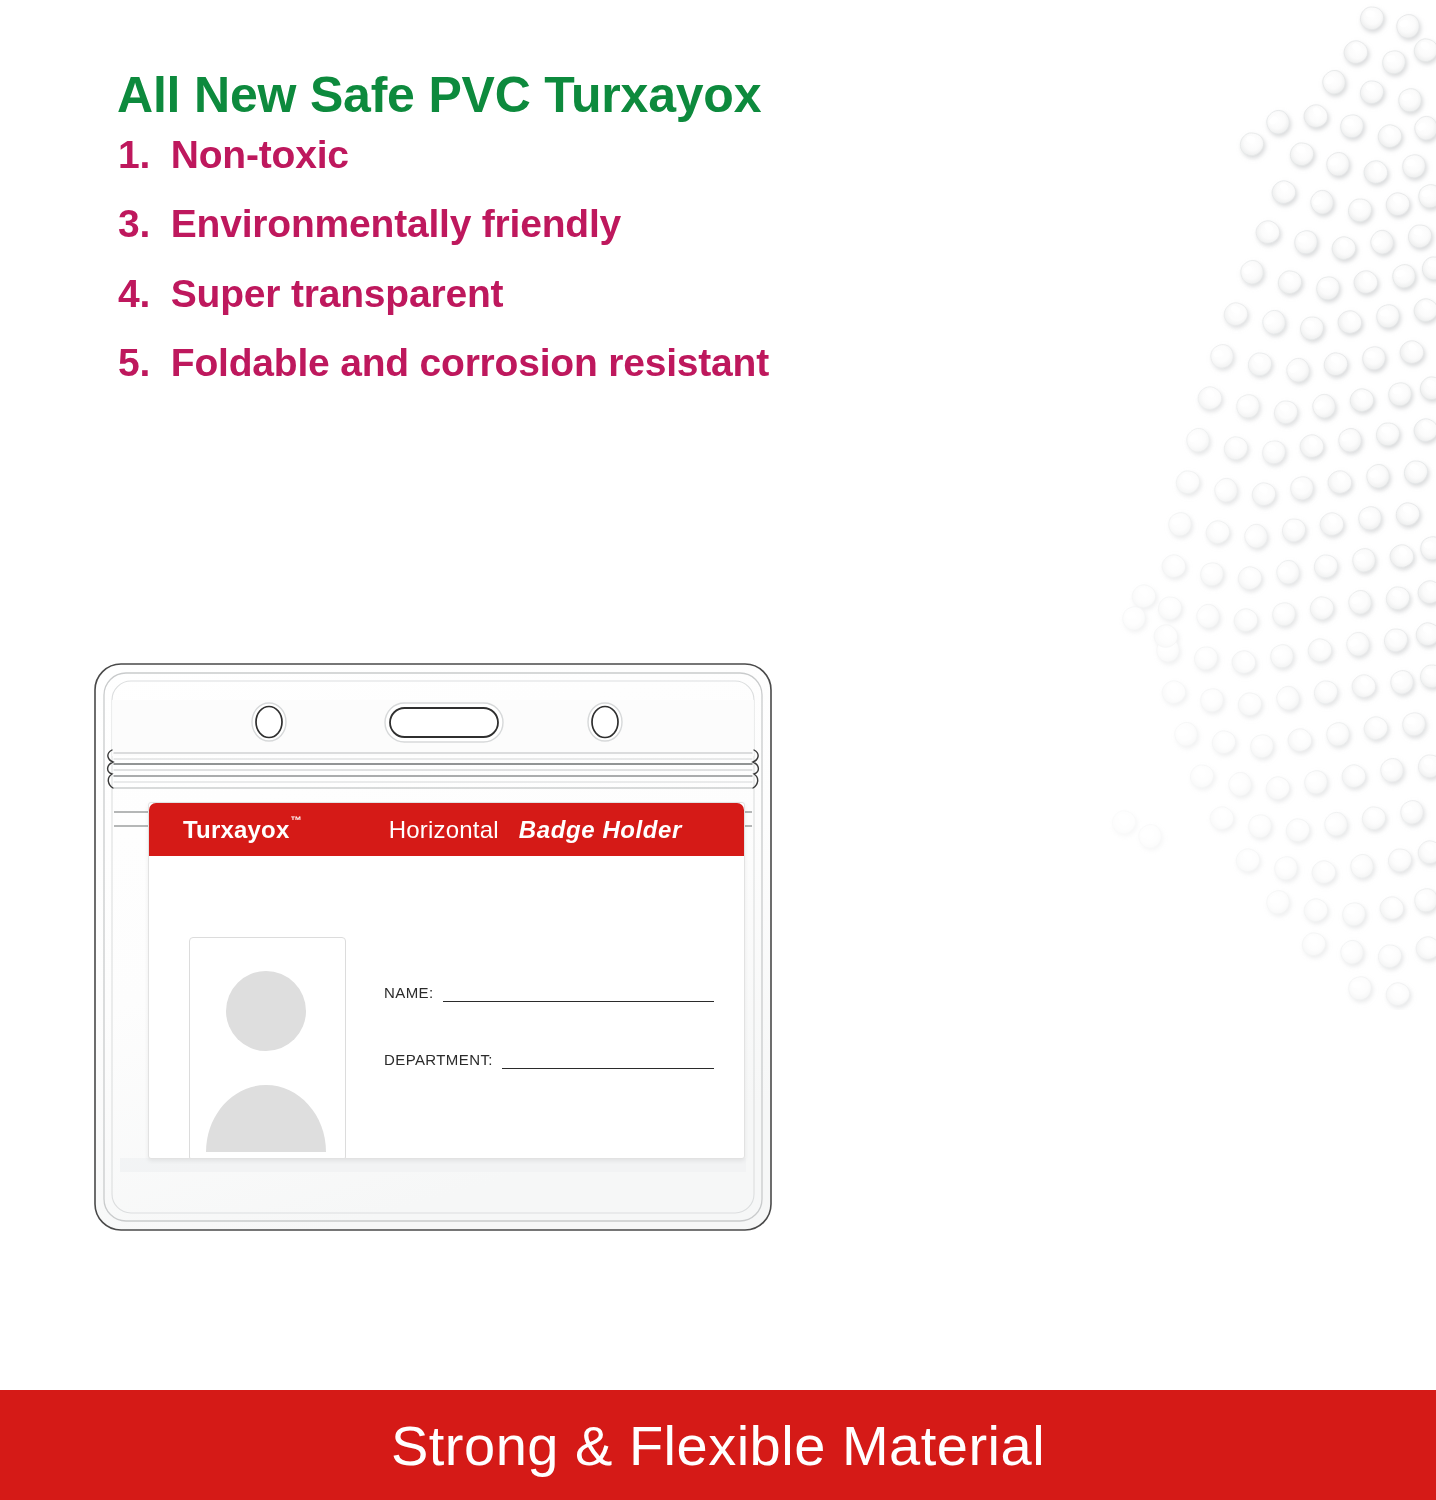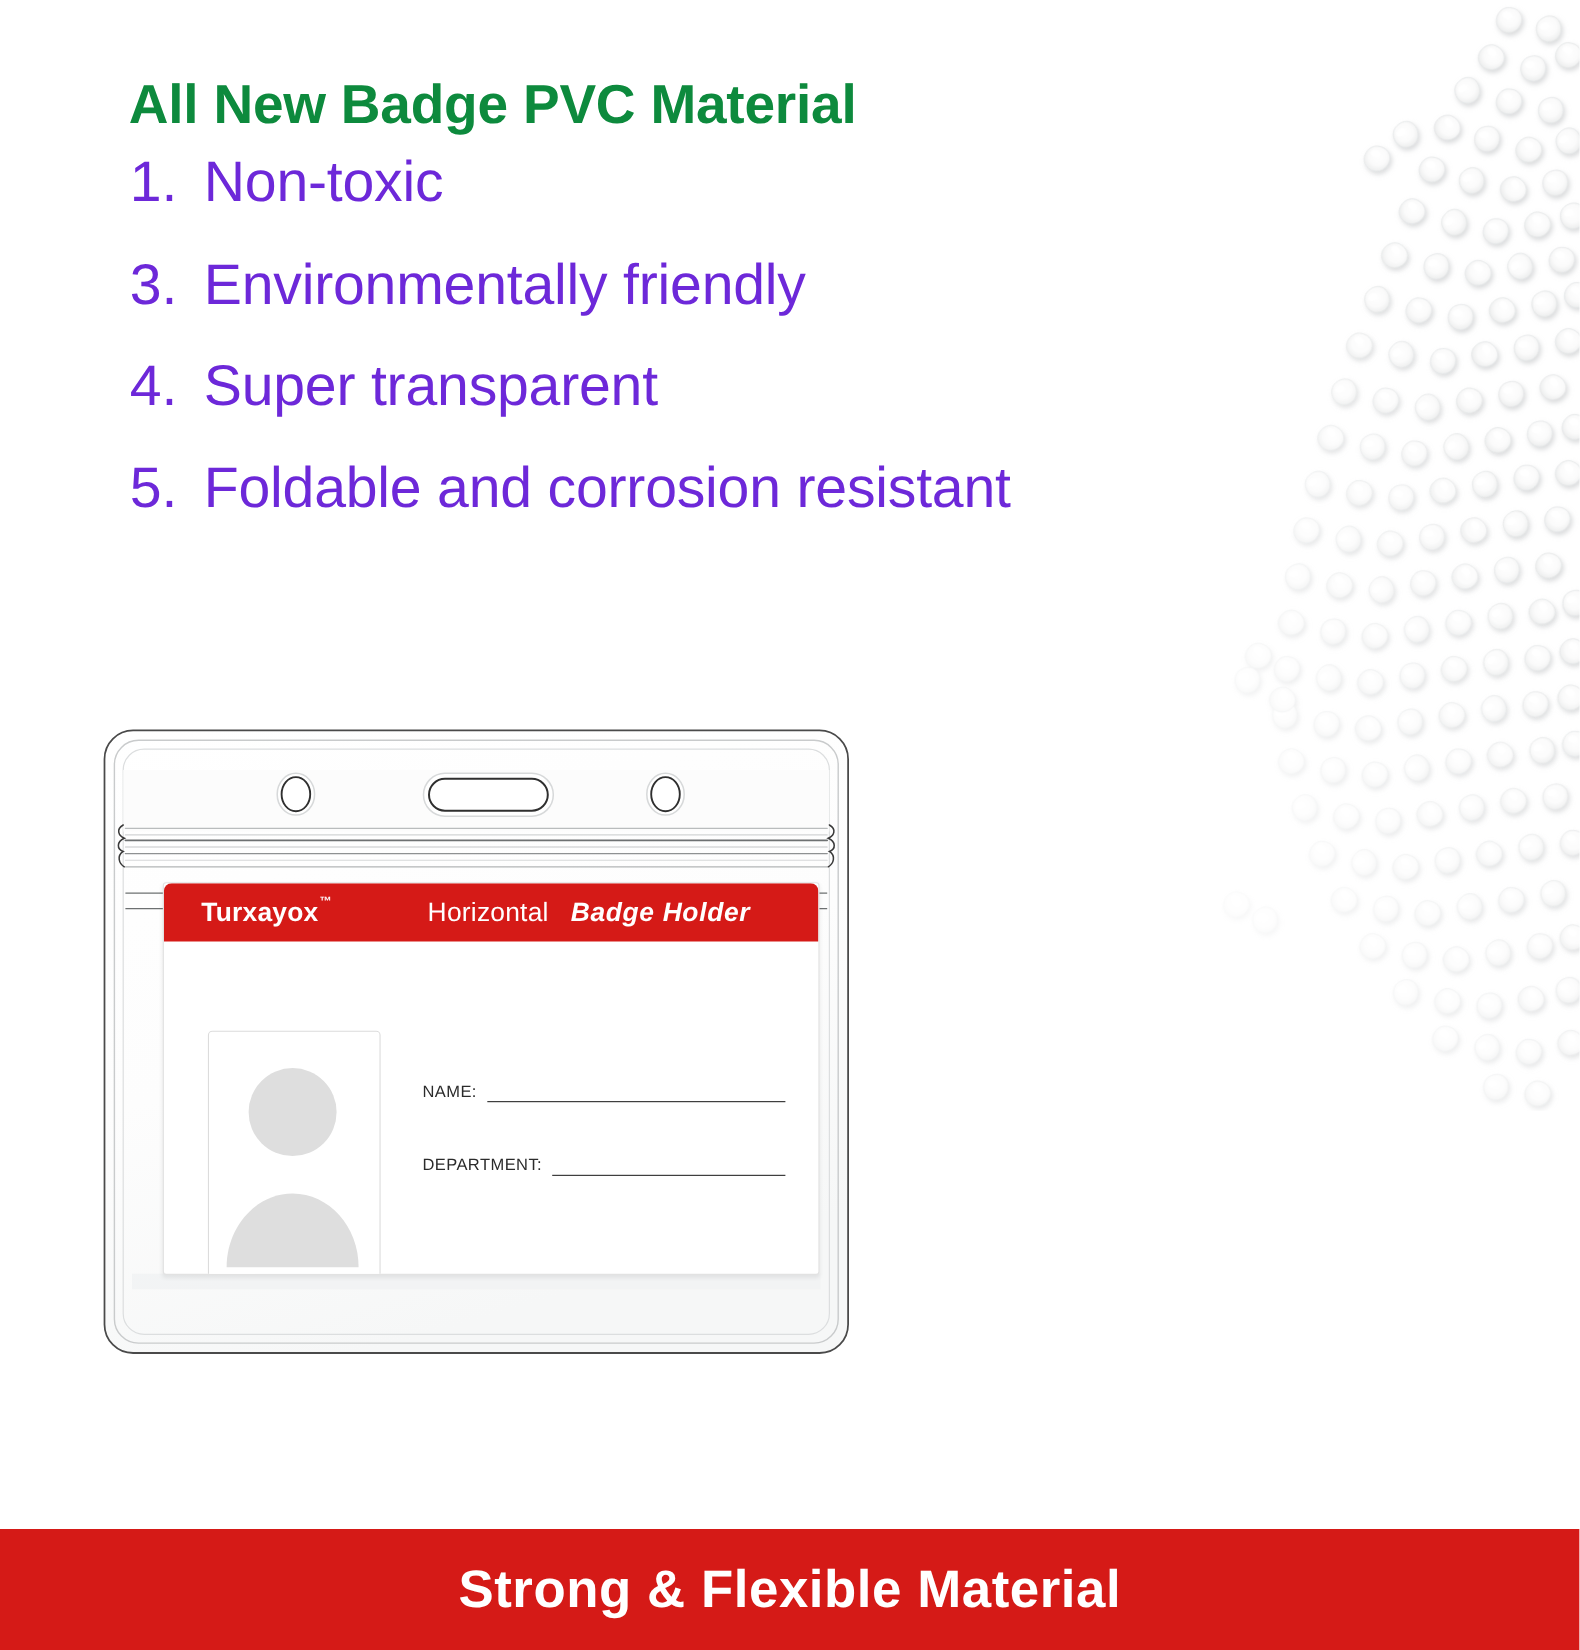--- a/index.html
+++ b/index.html
@@ -43,23 +43,23 @@
   
   #feature-list {
     position: absolute;
     left: 118px;
     top: 120px;
     list-style: none;
     margin: 0;
     padding: 0;
   }
   #feature-list li {
-    font-size: 52px;
-    font-weight: 400;
-    color: #6d28d9;
+    font-size: 39px;
+    font-weight: 700;
+    color: #be185d;
     line-height: 1.78;
     white-space: nowrap;
     letter-spacing: -0.2px;
   }
   #feature-list li .num { display: inline-block; }
 
   
   #badge-holder {
     position: absolute;
     left: 92px;
@@ -185,22 +185,22 @@
     bottom: 0;
     width: 1436px;
     height: 110px;
     background: #d51a17;
     display: flex;
     align-items: center;
     justify-content: center;
   }
   #banner-text {
     color: #ffffff;
-    font-size: 48px;
-    font-weight: 700;
+    font-size: 56px;
+    font-weight: 400;
     letter-spacing: 0.5px;
     white-space: nowrap;
   }
 </style>
 </head>
 <body>
 
 <div id="pellets">
   <svg width="420" height="1010" viewBox="0 0 420 1010" xmlns="http://www.w3.org/2000/svg">
     <defs>
@@ -379,21 +379,21 @@
         <use href="#pelletShape" x="150" y="636" transform="rotate(50 150 636)"></use>
         <use href="#pelletShape" x="108" y="822" transform="rotate(22 108 822)"></use>
         <use href="#pelletShape" x="134" y="836" transform="rotate(-28 134 836)"></use>
         <use href="#pelletShape" x="236" y="144" transform="rotate(18 236 144)"></use>
         <use href="#pelletShape" x="262" y="122" transform="rotate(-36 262 122)"></use>
       </g>
     </g>
   </svg>
 </div>
 
-<h1 id="headline" style="color: rgb(13, 138, 61);">All New Badge PVC Material</h1>
+<h1 id="headline" style="color: rgb(13, 138, 61);">All New Safe PVC Turxayox</h1>
 
 <ul id="feature-list">
   <li>
     <span class="num" style="margin-right: 10px;">1.</span>
     <span class="txt">Non-toxic</span>
   </li>
   <li>
     <span class="num" style="margin-right: 10px;">3.</span>
     <span class="txt">Environmentally friendly</span>
   </li>

